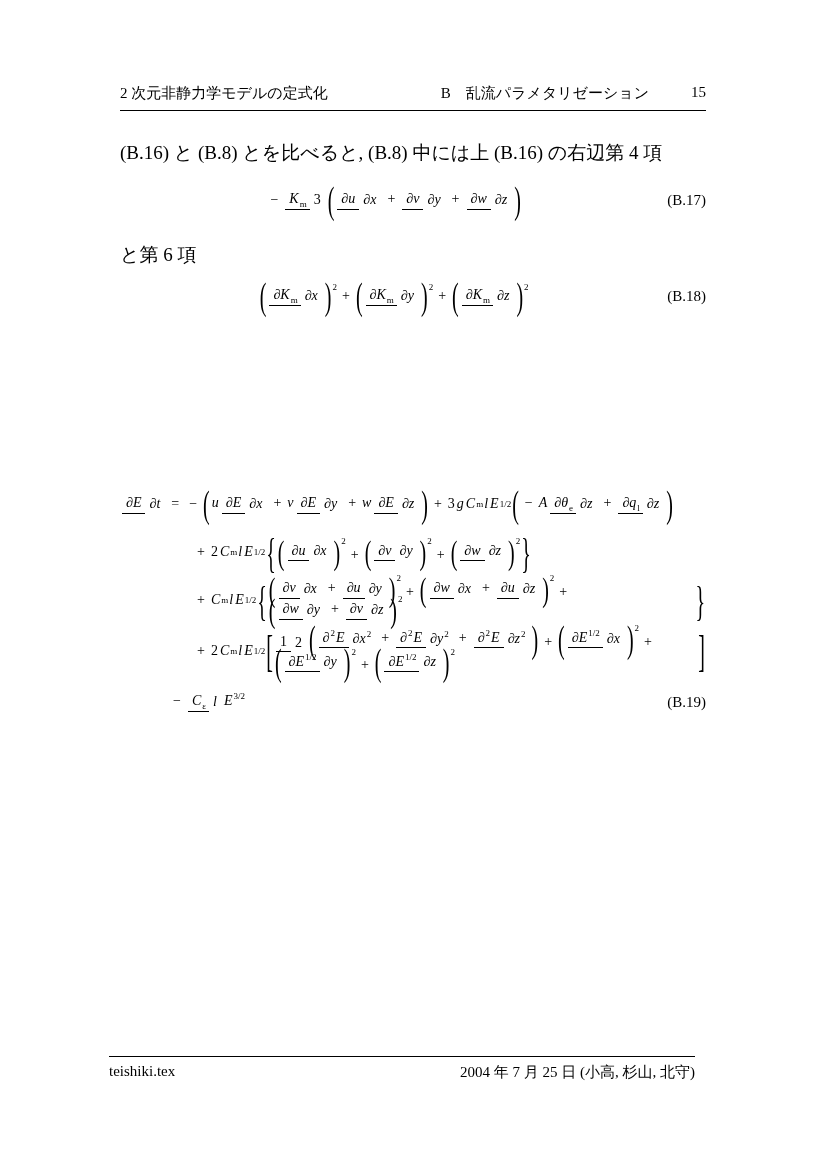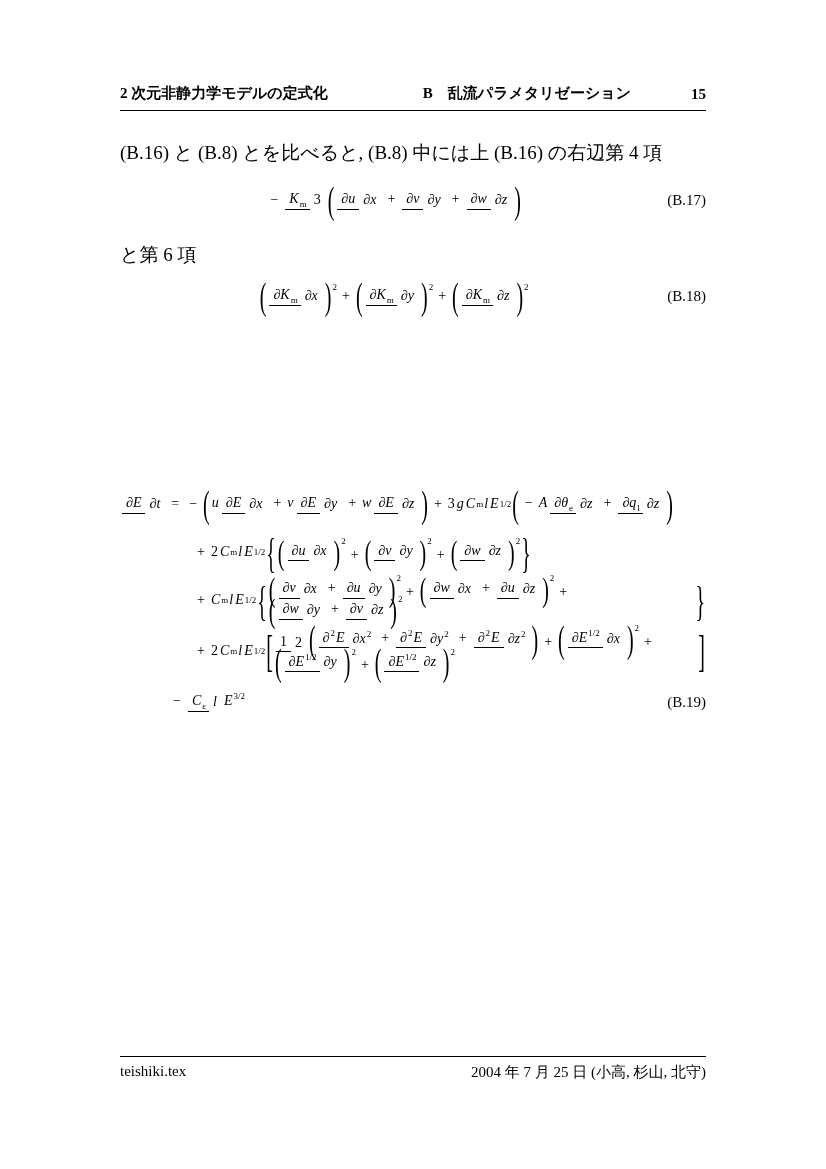--- a/index.html
+++ b/index.html
@@ -8,27 +8,27 @@
     width:826px;height:1169px;
     background:#ffffff;
     font-family:"Liberation Serif","DejaVu Serif",serif;
     color:#000;
     overflow:hidden;
   }
   .abs{position:absolute;}
   
   .header{
     left:120px;top:84px;width:586px;
-    display:flex;align-items:flex-end;
-    font-weight:bold;font-size:15px;
+    display:flex;align-items:flex-start;
+    font-weight:normal;font-size:15px;
     border-bottom:1.5px solid #000;
     padding-bottom:7px;
   }
   .hdr-center{margin-left:auto;}
-  .hdr-page{margin-left:60px;}
+  .hdr-page{margin-left:42px;}
   
   .para{
     left:120px;width:588px;
     font-size:19px;line-height:30px;
     text-align:justify;
     margin:0;
   }
   
   .eqrow{
     left:120px;width:586px;
@@ -52,21 +52,21 @@
   .frac{
     display:inline-flex;align-items:center;
     vertical-align:middle;margin:0 2px;line-height:1.15;
   }
   .frac .num{display:block;border-bottom:1px solid #000;padding:1px 3px;text-align:center;}
   .frac .den{display:block;padding:1px 3px;text-align:center;}
   .grp{display:inline-flex;align-items:center;}
   .dl{display:inline-block;font-size:20px;line-height:1;margin:0 1px;font-weight:400;}
   
   .footer{
-    left:120px;top:1056px;width:586px;
+    left:109px;top:1056px;width:586px;
     border-top:1.5px solid #000;
     padding-top:6px;
     display:flex;justify-content:space-between;
     font-size:15px;
     font-family:Liberation Serif, serif;
   }
 </style>
 </head>
 <body>
 

